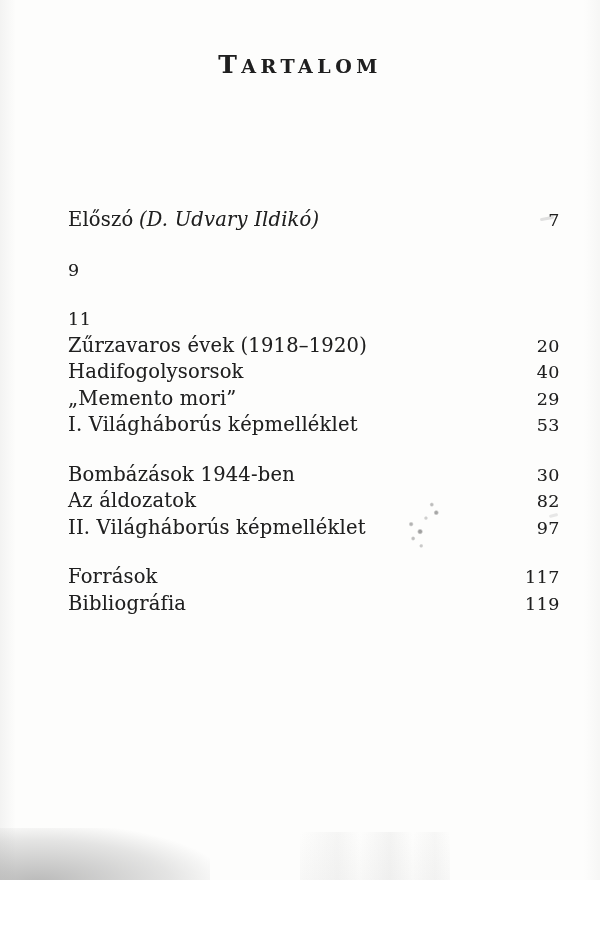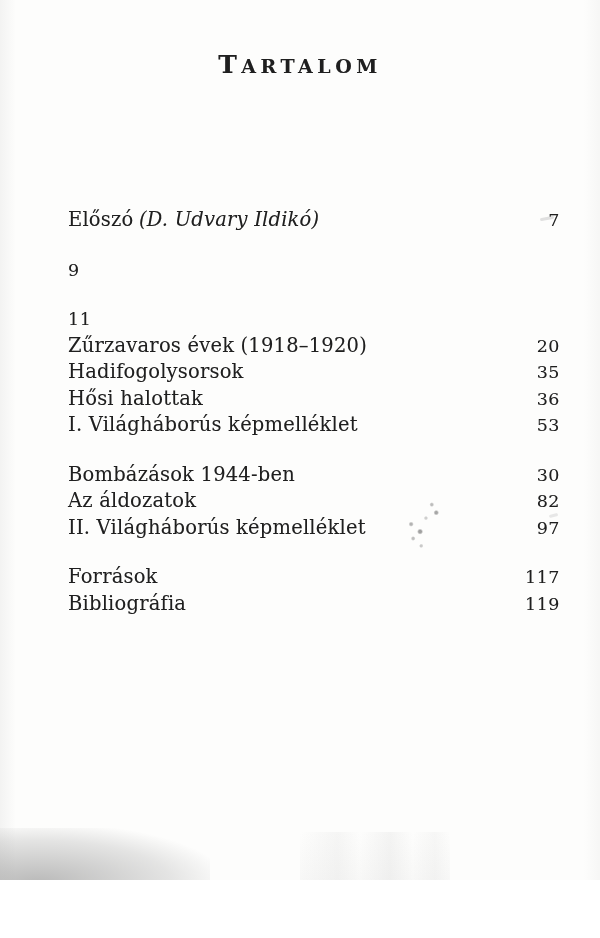--- a/index.html
+++ b/index.html
@@ -133,25 +133,25 @@
       <div class="toc-group">
         <div class="toc-row">
           <span class="toc-page">11</span>
         </div>
         <div class="toc-row">
           <span class="toc-label"><span>Zűrzavaros évek (1918–1920)</span></span>
           <span class="toc-page">20</span>
         </div>
         <div class="toc-row">
           <span class="toc-label"><span>Hadifogolysorsok</span></span>
-          <span class="toc-page">35</span>
+          <span class="toc-page">40</span>
         </div>
         <div class="toc-row">
-          <span class="toc-label"><span>Hősi halottak</span></span>
-          <span class="toc-page">36</span>
+          <span class="toc-label"><span>„Memento mori”</span></span>
+          <span class="toc-page">29</span>
         </div>
         <div class="toc-row">
           <span class="toc-label"><span>I. Világháborús képmelléklet</span></span>
           <span class="toc-page">53</span>
         </div>
       </div>
       <div class="toc-group">
         <div class="toc-row">
           <span class="toc-label"><span>Bombázások 1944-ben</span></span>
           <span class="toc-page">30</span>

